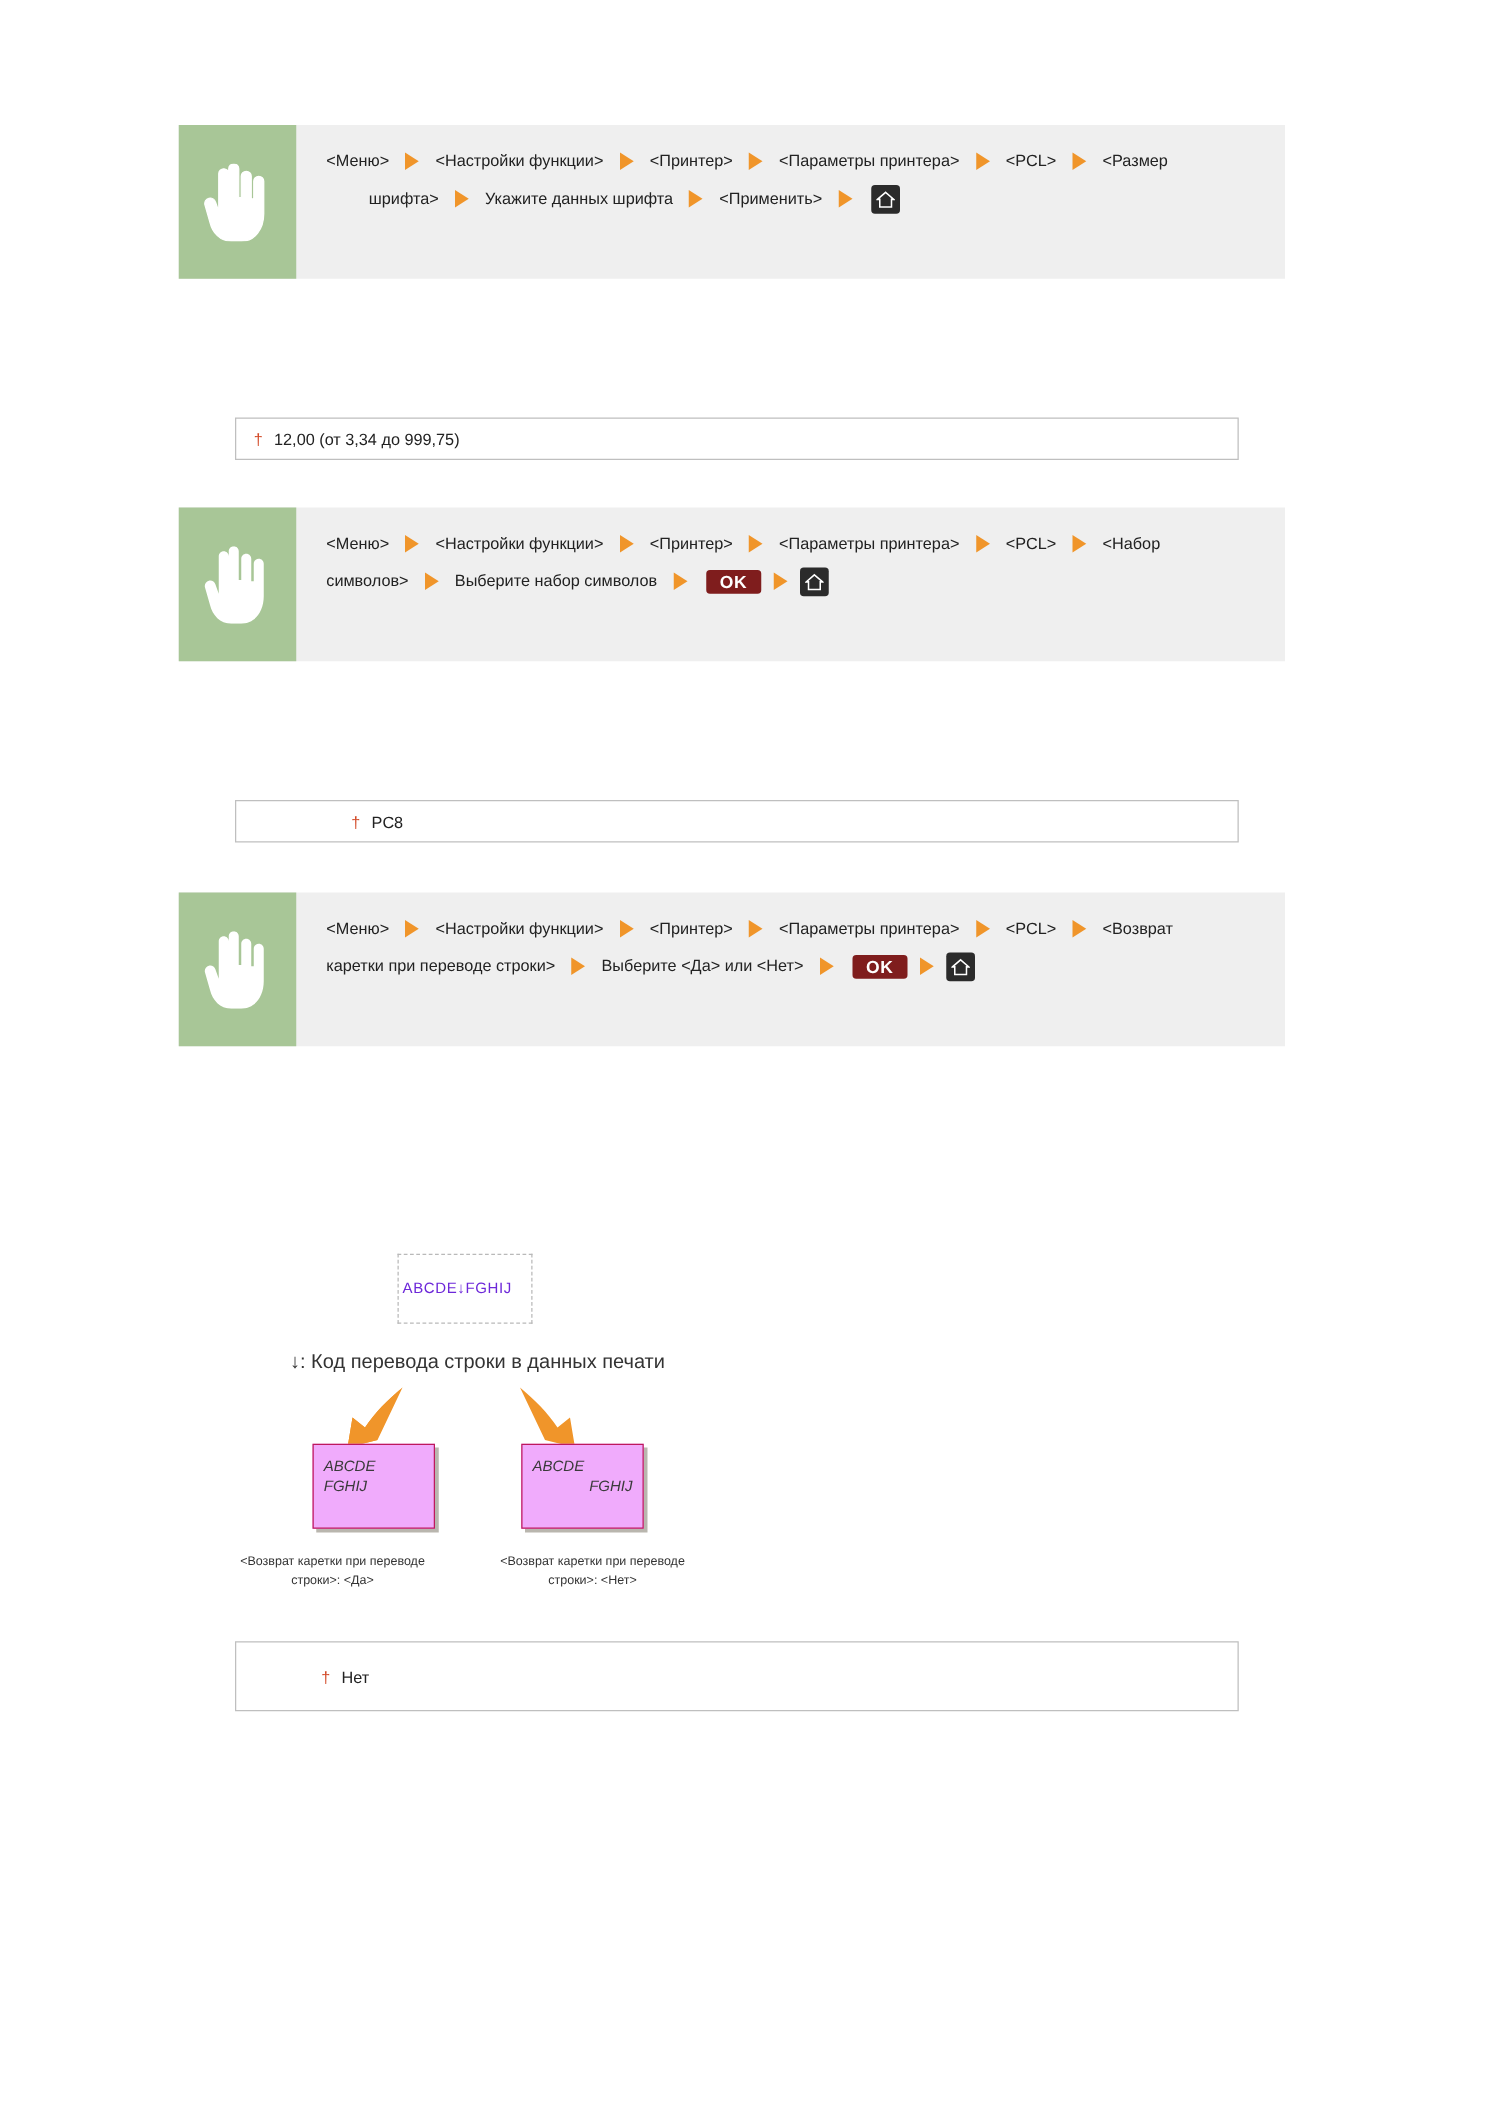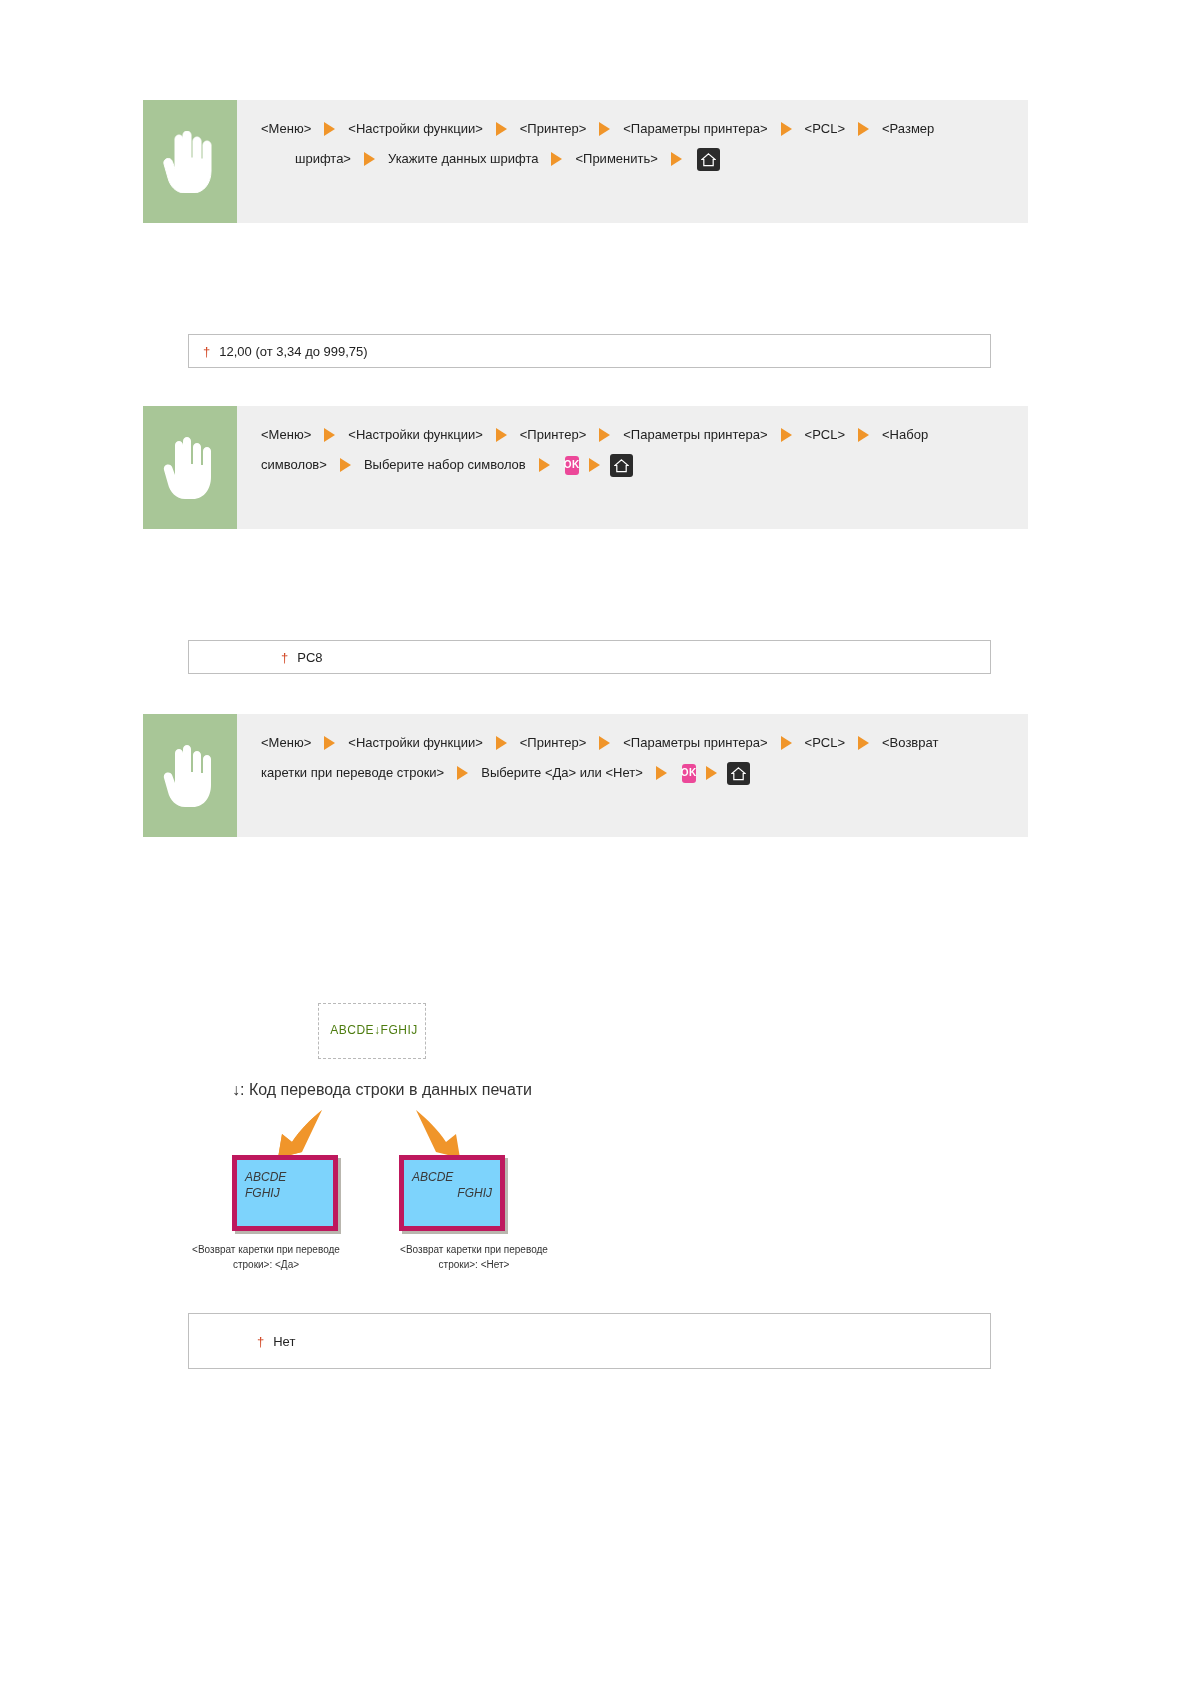--- a/index.html
+++ b/index.html
@@ -63,25 +63,25 @@
     border-top: 7px solid transparent;
     border-bottom: 7px solid transparent;
     border-left: 11px solid #f0952a;
     margin: 0 13px;
     flex: 0 0 auto;
   }
   .key-ok {
     display: inline-flex;
     align-items: center;
     justify-content: center;
-    width: 14px;
+    width: 44px;
     height: 19px;
-    background: #ec4899;
+    background: #7f1d1d;
     color: #ffffff;
-    font-size: 10px;
+    font-size: 14px;
     font-weight: bold;
     border-radius: 3px;
     letter-spacing: 0.5px;
     margin: 0 2px;
     flex: 0 0 auto;
   }
   .key-home {
     display: inline-flex;
     align-items: center;
     justify-content: center;
@@ -123,39 +123,40 @@
     width: 108px;
     height: 56px;
     border: 1px dashed #b9b9b9;
     box-sizing: border-box;
   }
   .sample-text {
     position: absolute;
     left: 322px;
     top: 1023px;
     width: 104px;
-    text-align: center;
+    text-align: left;
     font-size: 12px;
-    color: #4d7c0f;
+    color: #6d28d9;
     letter-spacing: 0.5px;
   }
   .caption-lf {
     position: absolute;
     left: 232px;
     top: 1081px;
     font-size: 16px;
     color: #333333;
   }
   .paper {
     position: absolute;
     width: 96px;
     height: 66px;
-    background: #7dd3fc;
-    border: 5px solid #be185d;
+    background: #f0abfc;
+    border: 1px solid #be185d;
     box-shadow: 3px 3px 0 0 #b9b6ae;
+    margin-left: 18px;
   }
   .paper-line {
     position: absolute;
     font-style: italic;
     font-size: 12px;
     color: #3a3a3a;
     white-space: nowrap;
   }
   .fig-caption {
     position: absolute;

